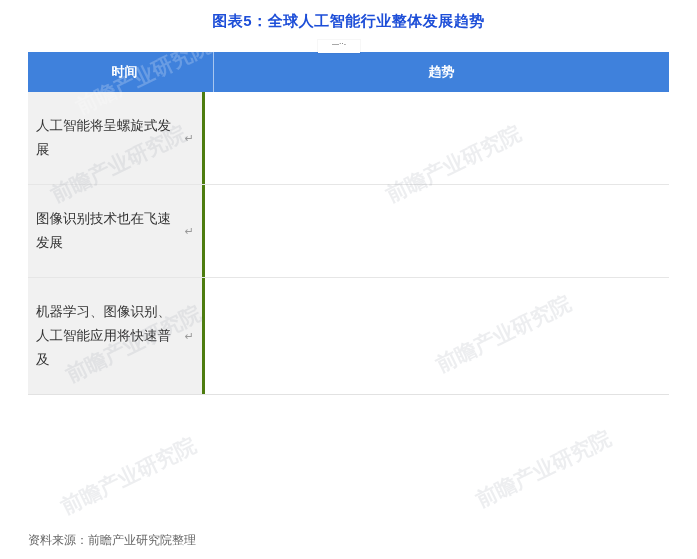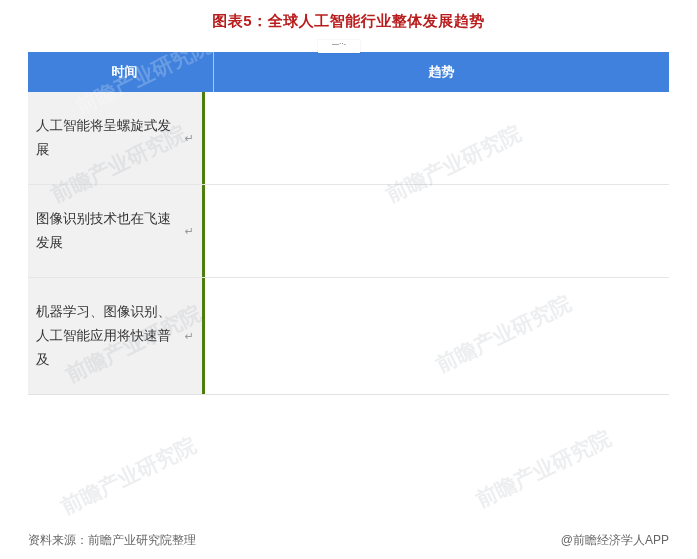--- a/index.html
+++ b/index.html
@@ -13,21 +13,21 @@
     height: 559px;
     background: #ffffff;
     overflow: hidden;
   }
   .title {
     position: absolute;
     top: 12px; left: 0; right: 0;
     text-align: center;
     font-size: 15px;
     font-weight: bold;
-    color: #b91c1c;
+    color: #1d4ed8;
     letter-spacing: 0.5px;
   }
   .table {
     position: absolute;
     left: 28px; top: 52px;
     width: 641px;
     border-bottom: 1px solid #e2e2e2;
   }
   .thead {
     display: flex;
@@ -145,21 +145,20 @@
     <div class="trow">
       <div class="td-time">
         <span>机器学习、图像识别、人工智能应用将快速普及</span>
           <span class="pmark">↵</span>
       </div>
     </div>
   </div>
 
   <div class="footer">
     <span>资料来源：前瞻产业研究院整理</span>
-    <span>@前瞻经济学人APP</span>
   </div>
 
   <span class="watermark wm-light" style="left:70px; top:62px;">前瞻产业研究院</span>
   <span class="watermark" style="left:45px;  top:150px;">前瞻产业研究院</span>
   <span class="watermark" style="left:60px;  top:330px;">前瞻产业研究院</span>
   <span class="watermark" style="left:55px;  top:462px;">前瞻产业研究院</span>
   <span class="watermark" style="left:380px; top:150px;">前瞻产业研究院</span>
   <span class="watermark" style="left:430px; top:320px;">前瞻产业研究院</span>
   <span class="watermark" style="left:470px; top:455px;">前瞻产业研究院</span>
 

